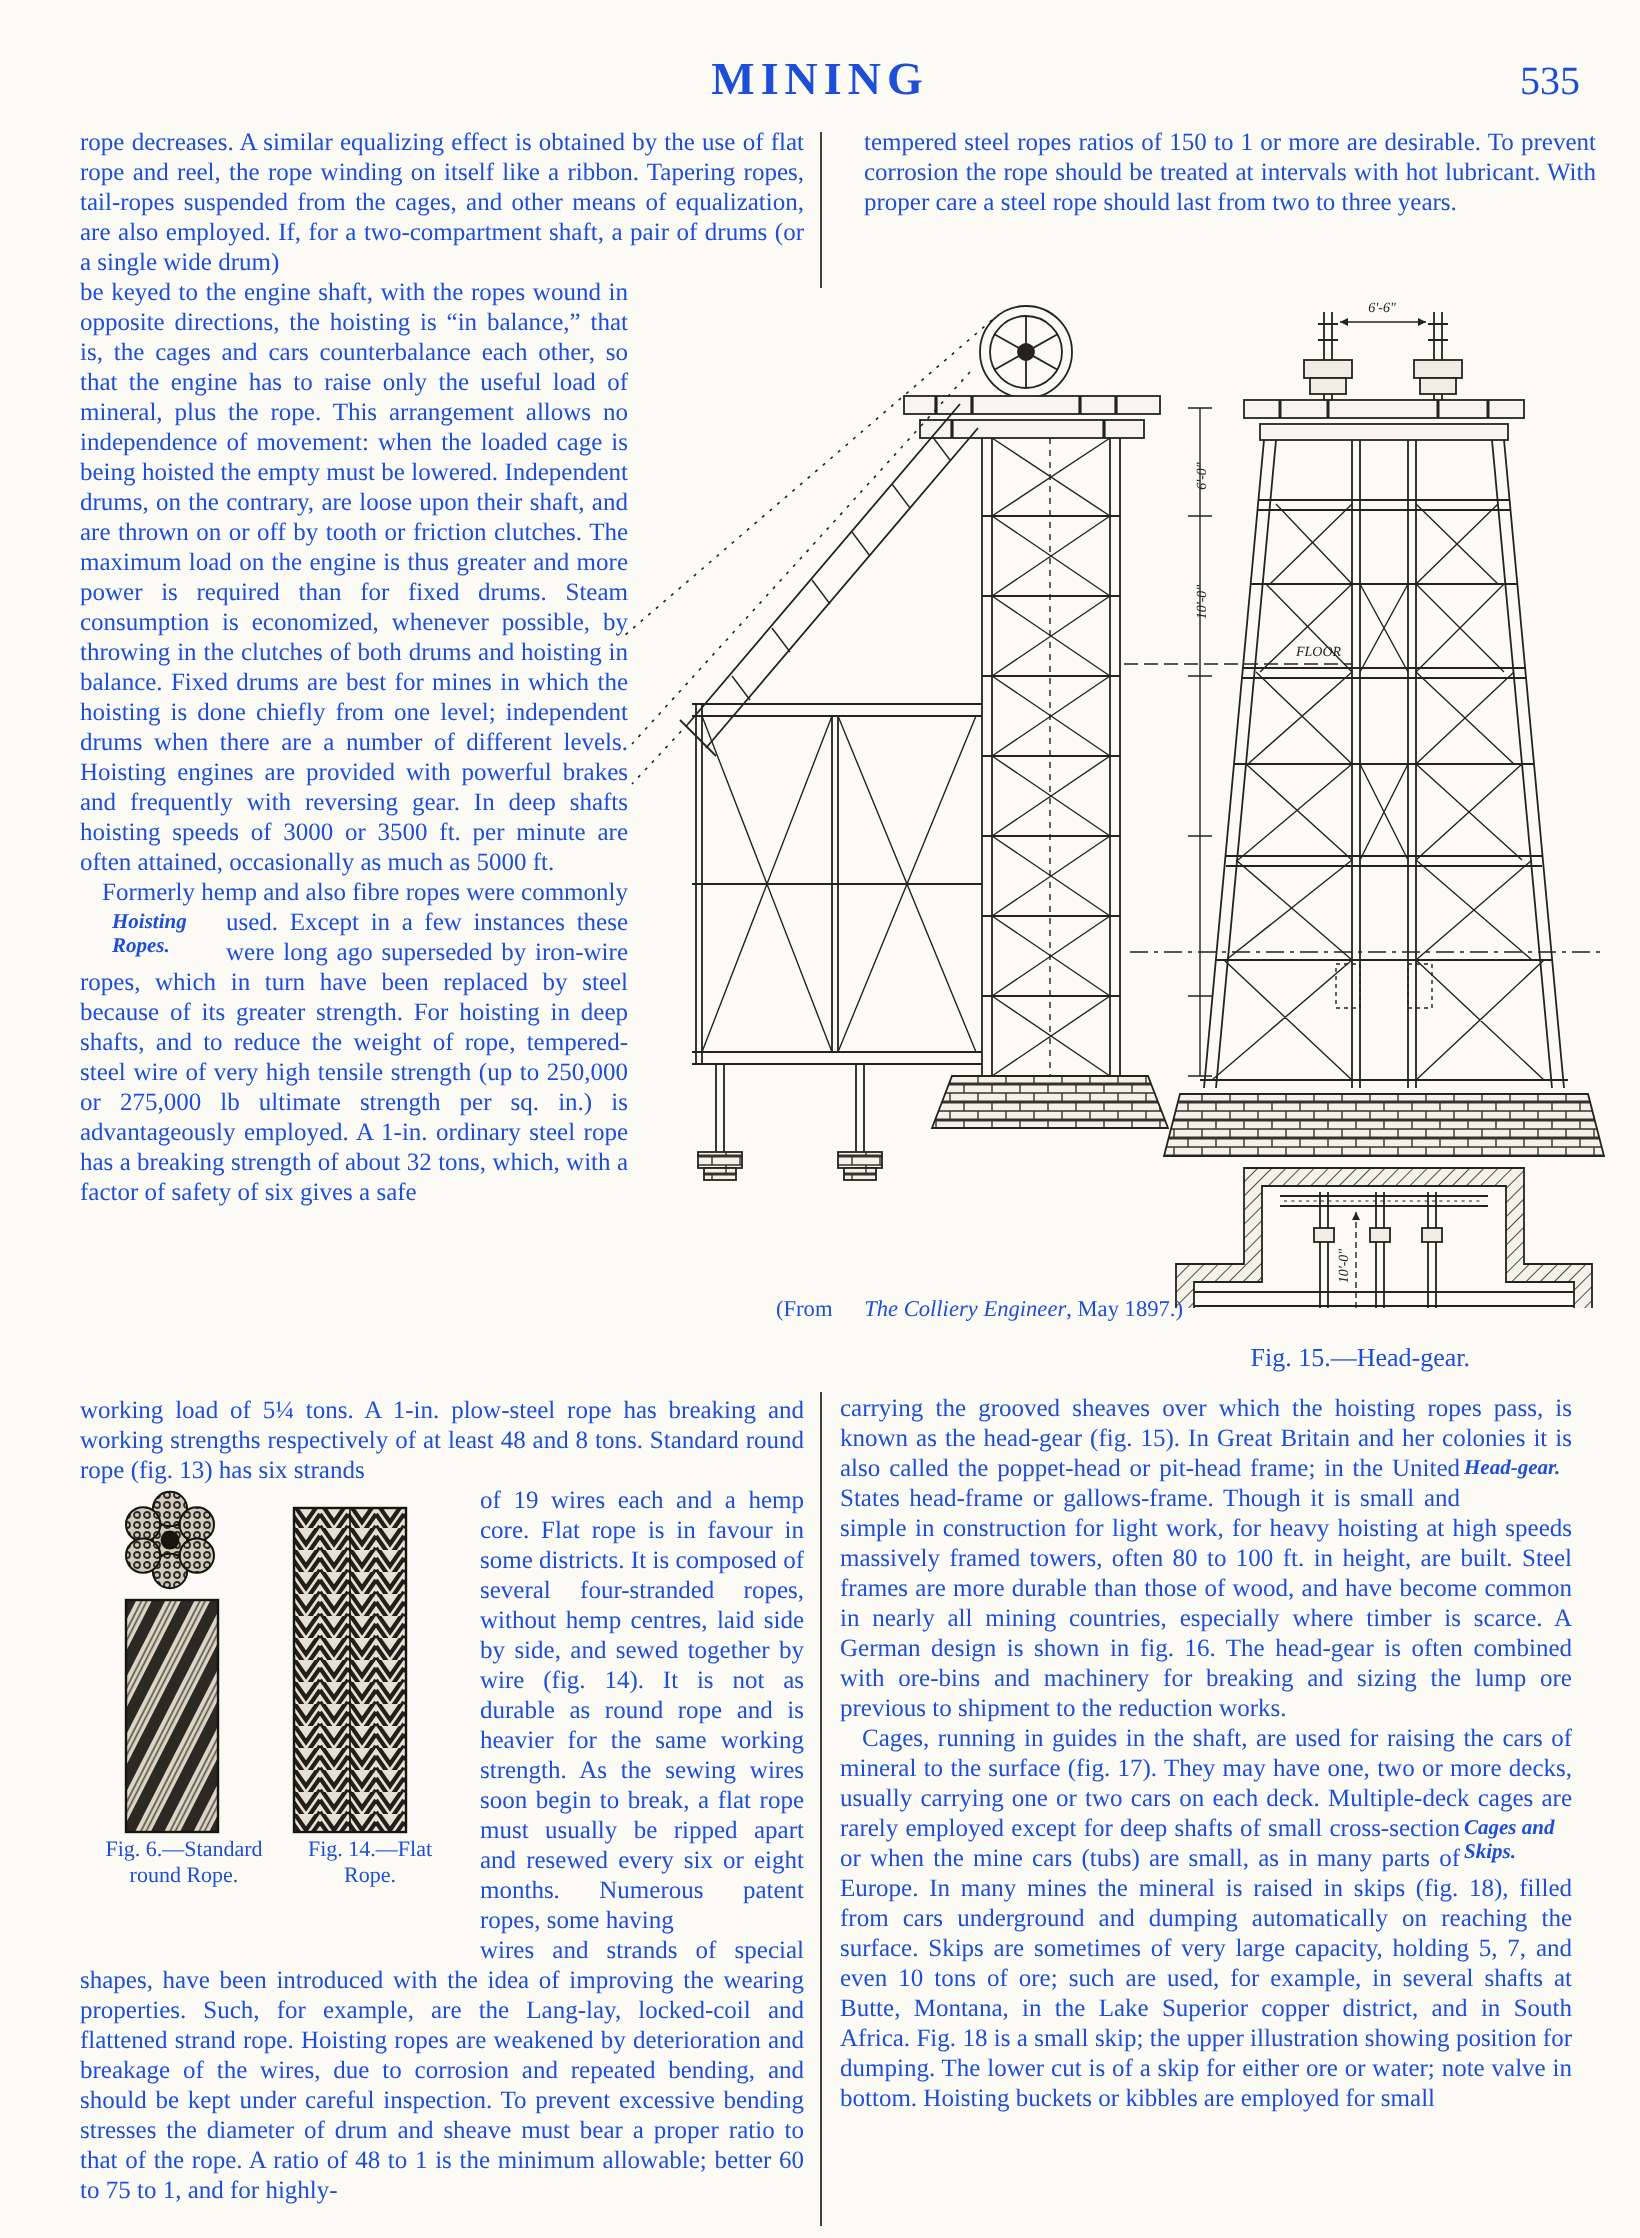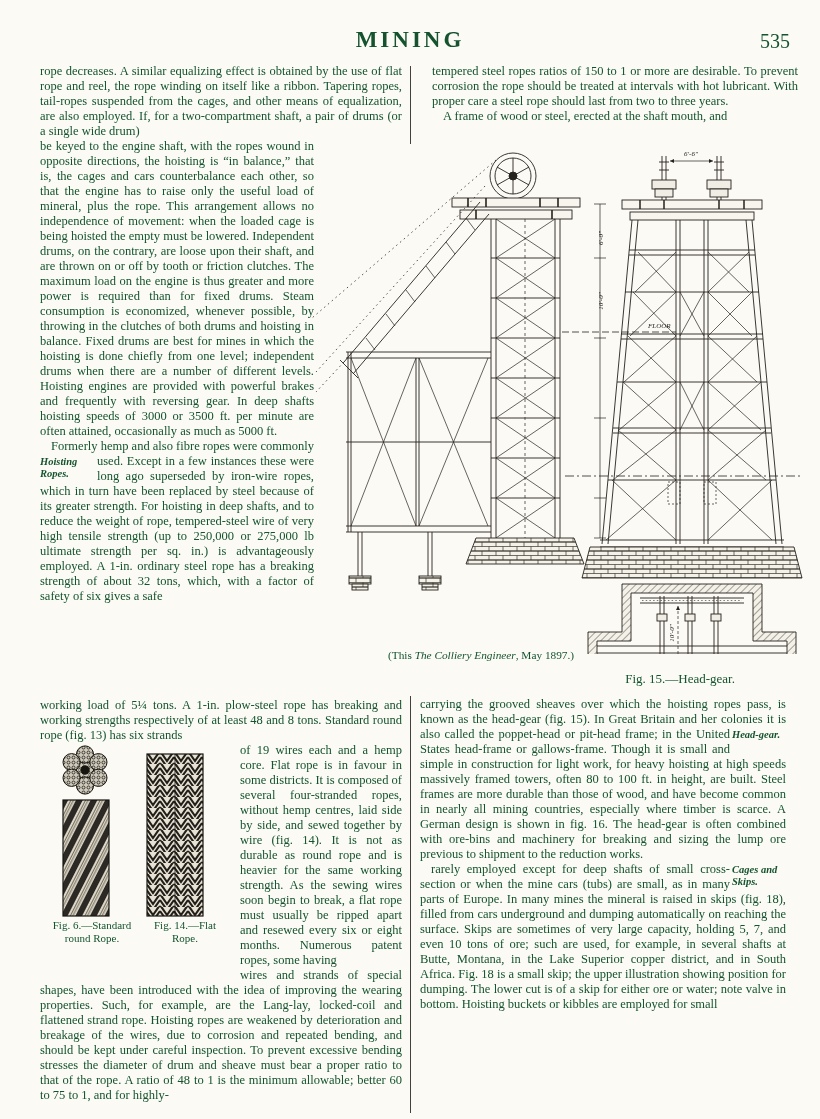--- a/index.html
+++ b/index.html
@@ -1,37 +1,37 @@
 <!DOCTYPE html>
 <html><head>
 <meta charset="utf-8">
 <style>
   html,body { margin:0; padding:0; background:#dedbd3; }
   .page {
     position:relative; width:820px; height:1119px; margin:0 auto;
-    background:#fbfaf5; color:#14532d; overflow:hidden;
+    background:#fbfaf5; color:#1d4ed8; overflow:hidden;
     font-family:"Liberation Serif", serif;
   }
   .running-title {
     position:absolute; top:27px; left:0; width:100%;
     text-align:center; font-size:23px; font-weight:bold; letter-spacing:3px;
   }
   .page-number { position:absolute; top:30px; right:30px; font-size:20px; }
 
   .col { position:absolute; text-align:justify; font-size:12.5px; line-height:15.0px; overflow:hidden; }
   #lc1 { left:40px; top:64px;  width:362px; height:634px; }
   #lc2 { left:40px; top:698px; width:362px; height:418px; }
   #rc1 { left:432px; top:64px;  width:366px; height:84px; }
   #rc2 { left:420px; top:697px; width:366px; height:419px; }
   .narrow { width:274px; }
   p { margin:0; padding:0; }
   .indent { text-indent:11px; }
 
   .sidenote-l {
-    float:left; width:48px; margin:2px 9px 2px 0;
+    float:left; width:48px; margin:2px 9px 2px 16px;
     font-size:10.5px; line-height:12px; font-weight:bold; font-style:italic;
     text-align:left; text-indent:0;
   }
   .sidenote-r {
     float:right; width:54px; margin:2px 0 2px 2px;
     font-size:10.5px; line-height:12px; font-weight:bold; font-style:italic;
     text-align:left; text-indent:0;
   }
 
   .col-rule { position:absolute; left:410px; width:1px; background:#43413c; }
@@ -43,21 +43,21 @@
   .ropes-figbox svg { position:absolute; }
   .rope-cap {
     position:absolute; font-size:11px; line-height:13px; text-align:center; text-indent:0;
   }
   #cap13 { left:0; top:174px; width:104px; }
   #cap14 { left:102px; top:174px; width:86px; }
 
   
   #fig15 { position:absolute; left:310px; top:146px; width:494px; height:508px; }
   .f15-source { position:absolute; left:388px; top:649px; font-size:11.3px; }
-  .f15-source i { font-style:italic; }
+  .f15-source i { font-style:italic;margin-left:13px; }
   .f15-caption { position:absolute; left:415px; top:671px; width:320px; text-align:right; font-size:13px; }
 
   svg text { font-family:"Liberation Serif", serif; }
 </style>
 </head>
 <body>
 
 <div class="page">
 
   <div class="running-title">MINING</div>
@@ -124,21 +124,20 @@
       </svg>
       <div class="rope-cap" id="cap13">Fig. 6.—Standard round Rope.</div>
       <div class="rope-cap" id="cap14">Fig. 14.—Flat Rope.</div>
     </div>
     <p>of 19 wires each and a hemp core.  Flat rope is in favour in some districts.  It is composed of several four-stranded ropes, without hemp centres, laid side by side, and sewed together by wire (fig. 14).  It is not as durable as round rope and is heavier for the same working strength.  As the sewing wires soon begin to break, a flat rope must usually be ripped apart and resewed every six or eight months.  Numerous patent ropes, some having</p>
     <p>wires and strands of special shapes, have been introduced with the idea of improving the wearing properties.  Such, for example, are the Lang-lay, locked-coil and flattened strand rope.  Hoisting ropes are weakened by deterioration and breakage of the wires, due to corrosion and repeated bending, and should be kept under careful inspection.  To prevent excessive bending stresses the diameter of drum and sheave must bear a proper ratio to that of the rope.  A ratio of 48 to 1 is the minimum allowable; better 60 to 75 to 1, and for highly-</p>
   </div>
 
   <div class="col" id="rc1">
     <p>tempered steel ropes ratios of 150 to 1 or more are desirable.  To prevent corrosion the rope should be treated at intervals with hot lubricant.  With proper care a steel rope should last from two to three years.</p>
-    <p class="indent">A frame of wood or steel, erected at the shaft mouth, and</p>
   </div>
 
   <svg id="fig15" viewBox="0 0 494 508">
     <defs>
       <pattern id="brick" width="14" height="9" patternUnits="userSpaceOnUse">
         <rect width="14" height="9" fill="#f3f1e8"></rect>
         <path d="M0,0.4 H14 M0,4.5 H14 M0,8.6 H14 M4,0 V4.5 M11,4.5 V9" stroke="#36332c" stroke-width="0.7" fill="none"></path>
       </pattern>
       <pattern id="hatch" width="5" height="5" patternUnits="userSpaceOnUse" patternTransform="rotate(45)">
         <rect width="5" height="5" fill="#f3f1e8"></rect>
@@ -236,28 +235,29 @@
       <rect x="347" y="468" width="10" height="7" fill="#f0ede4"></rect>
       <rect x="375" y="468" width="10" height="7" fill="#f0ede4"></rect>
       <rect x="401" y="468" width="10" height="7" fill="#f0ede4"></rect>
       <path d="M287,500 H477 M287,507 H477"></path>
       <path d="M368,460 V514" stroke-dasharray="3,2" stroke-width="0.7"></path>
       <path d="M368,460 l-2,4 h4 z M368,514 l-2,-4 h4 z" fill="#26231d" stroke="none"></path>
       <text x="0" y="0" transform="translate(364,487) rotate(-90)" font-size="7" font-style="italic" fill="#26231d" stroke="none" text-anchor="middle">10'-0"</text>
     </g>
   </svg>
 
-  <div class="f15-source"><span>(This </span><i>The Colliery Engineer</i><span>, May 1897.)</span></div>
+  <div class="f15-source"><span>(From </span><i>The Colliery Engineer</i><span>, May 1897.)</span></div>
   <div class="f15-caption">Fig. 15.—Head-gear.</div>
 
   <div class="col" id="rc2">
     <p>
       <span>carrying the grooved sheaves over which the hoisting ropes pass, is known as the head-gear (fig. 15).  In Great Britain and her colonies it is also called the poppet-head or</span>
       <span class="sidenote-r">Head-gear.</span>
       <span>pit-head frame; in the United States head-frame or gallows-frame.  Though it is small and simple in construction for light work, for heavy hoisting at high speeds massively framed towers, often 80 to 100 ft. in height, are built.  Steel frames are more durable than those of wood, and have become common in nearly all mining countries, especially where timber is scarce.  A German design is shown in fig. 16.  The head-gear is often combined with ore-bins and machinery for breaking and sizing the lump ore previous to shipment to the reduction works.</span>
     </p>
     <p class="indent">
+      <span>Cages, running in guides in the shaft, are used for raising the cars of mineral to the surface (fig. 17).  They may have one, two or more decks, usually carrying one or two cars on each deck.  Multiple-deck cages are</span>
       <span class="sidenote-r">Cages and Skips.</span>
       <span>rarely employed except for deep shafts of small cross-section or when the mine cars (tubs) are small, as in many parts of Europe.  In many mines the mineral is raised in skips (fig. 18), filled from cars underground and dumping automatically on reaching the surface.  Skips are sometimes of very large capacity, holding 5, 7, and even 10 tons of ore; such are used, for example, in several shafts at Butte, Montana, in the Lake Superior copper district, and in South Africa.  Fig. 18 is a small skip; the upper illustration showing position for dumping.  The lower cut is of a skip for either ore or water; note valve in bottom.  Hoisting buckets or kibbles are employed for small</span>
     </p>
   </div>
 
 </div>
 
 </body></html>

